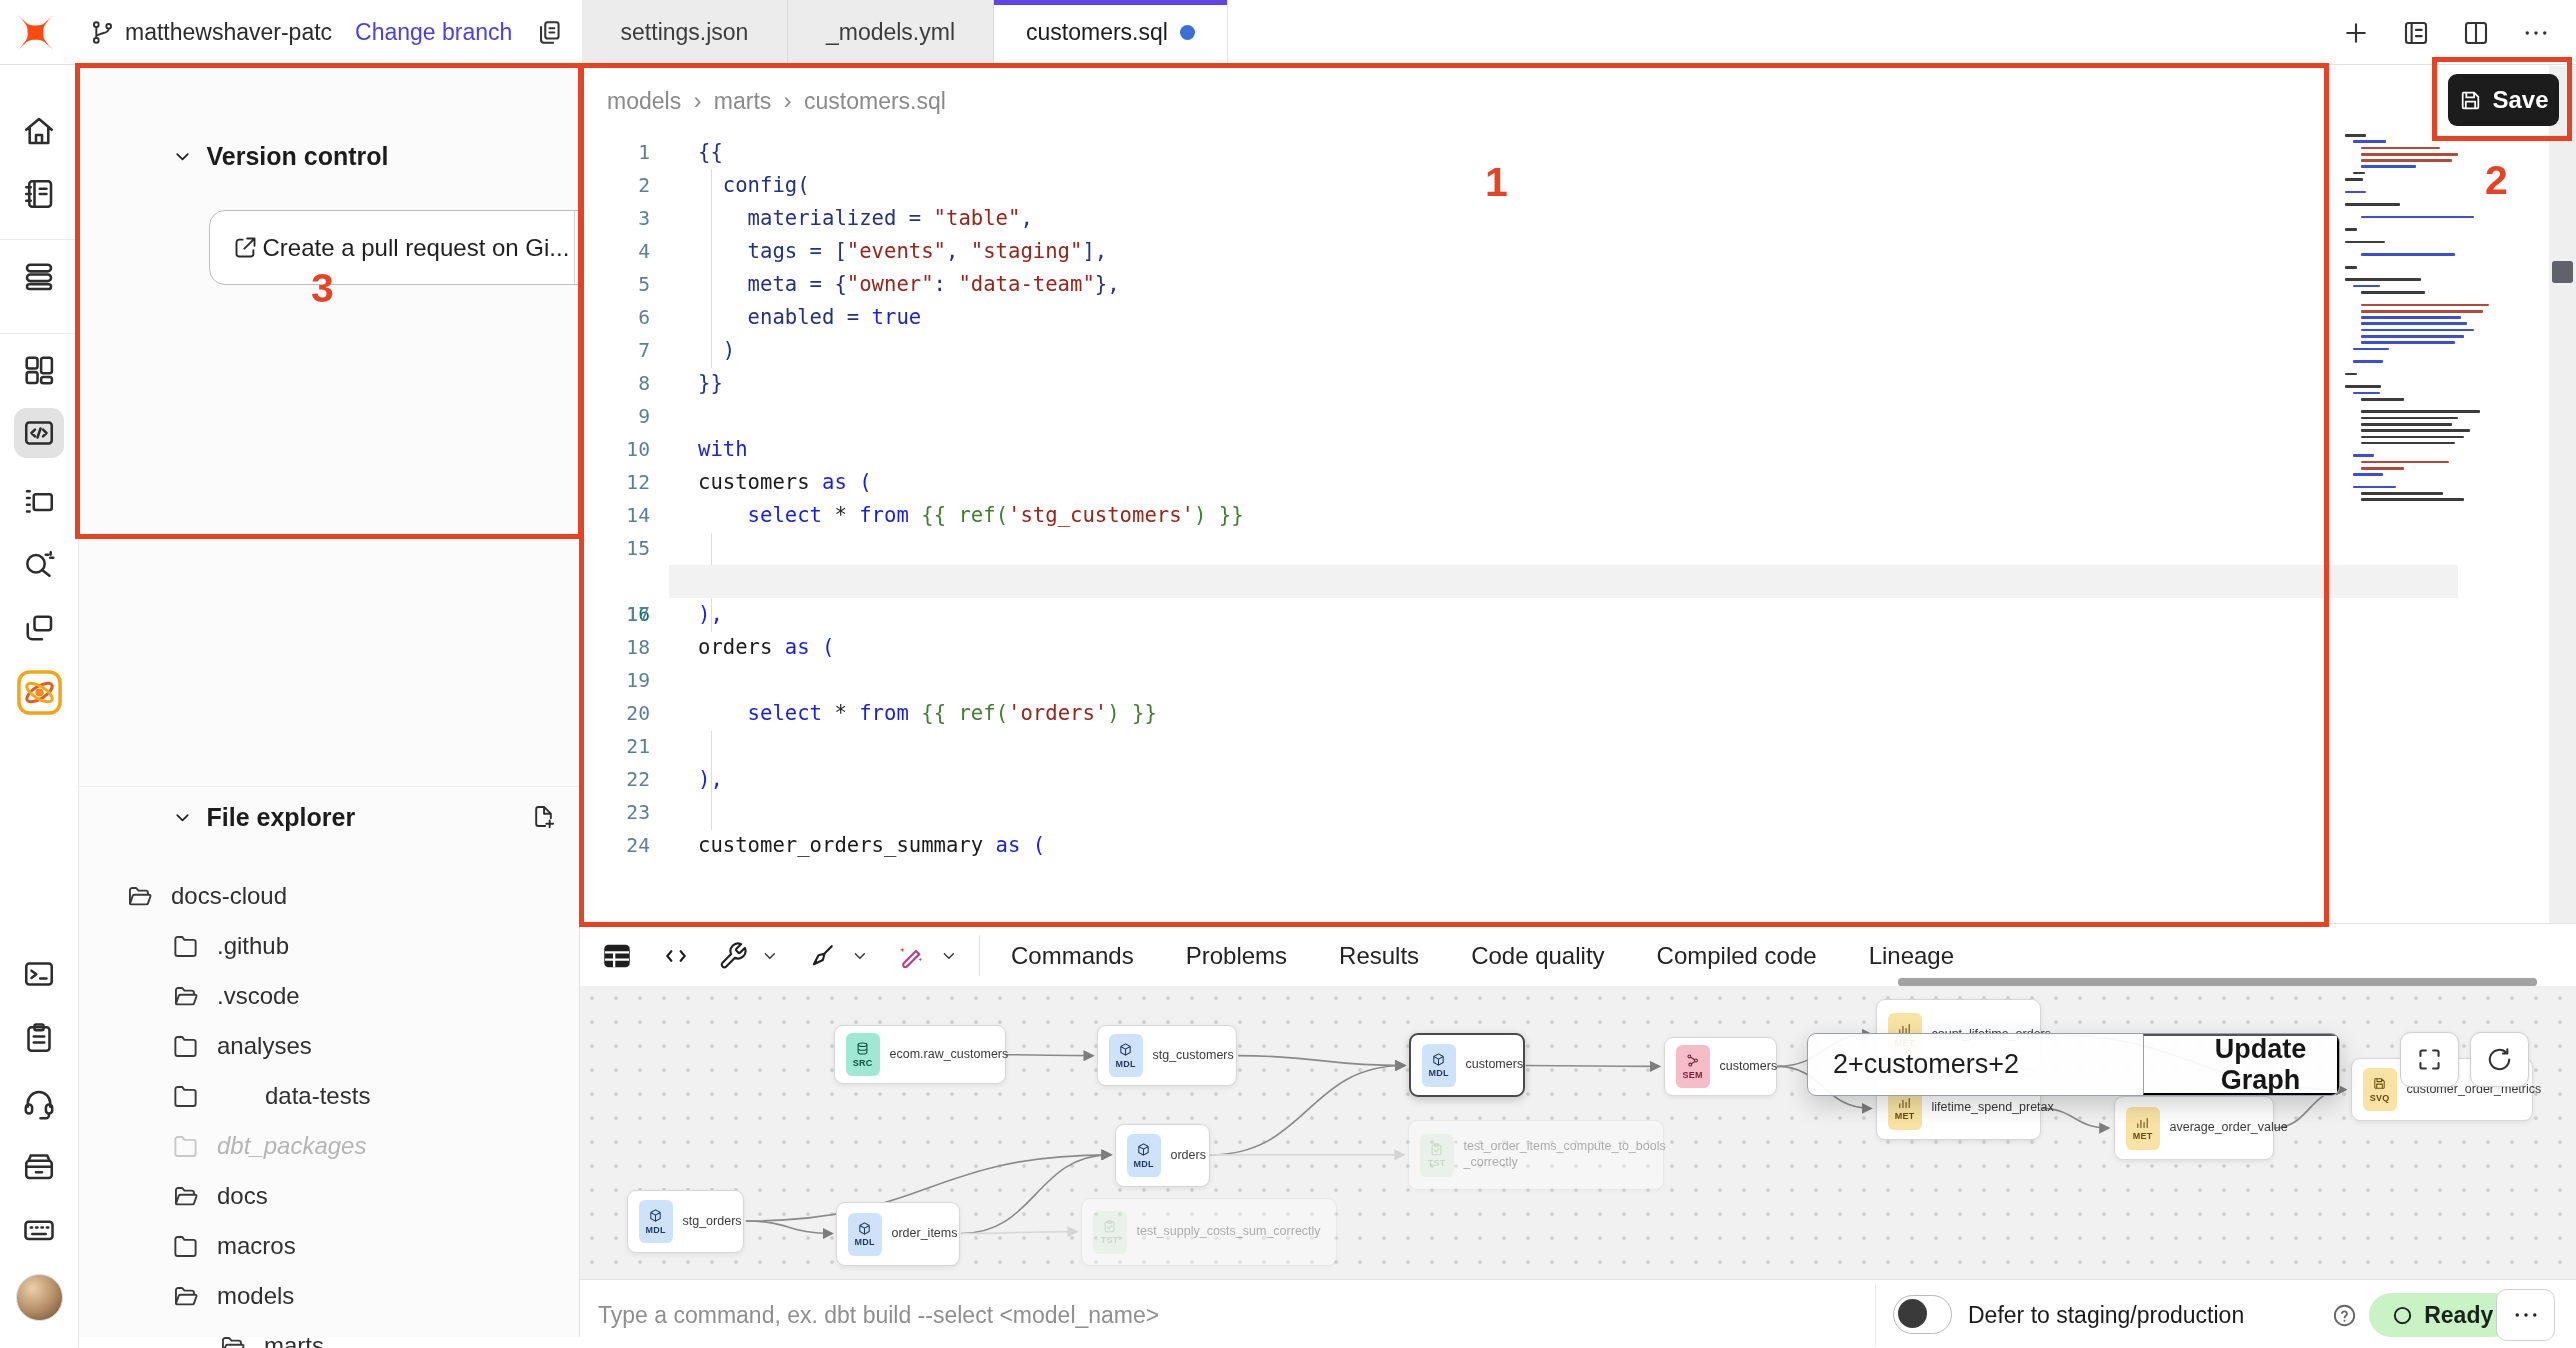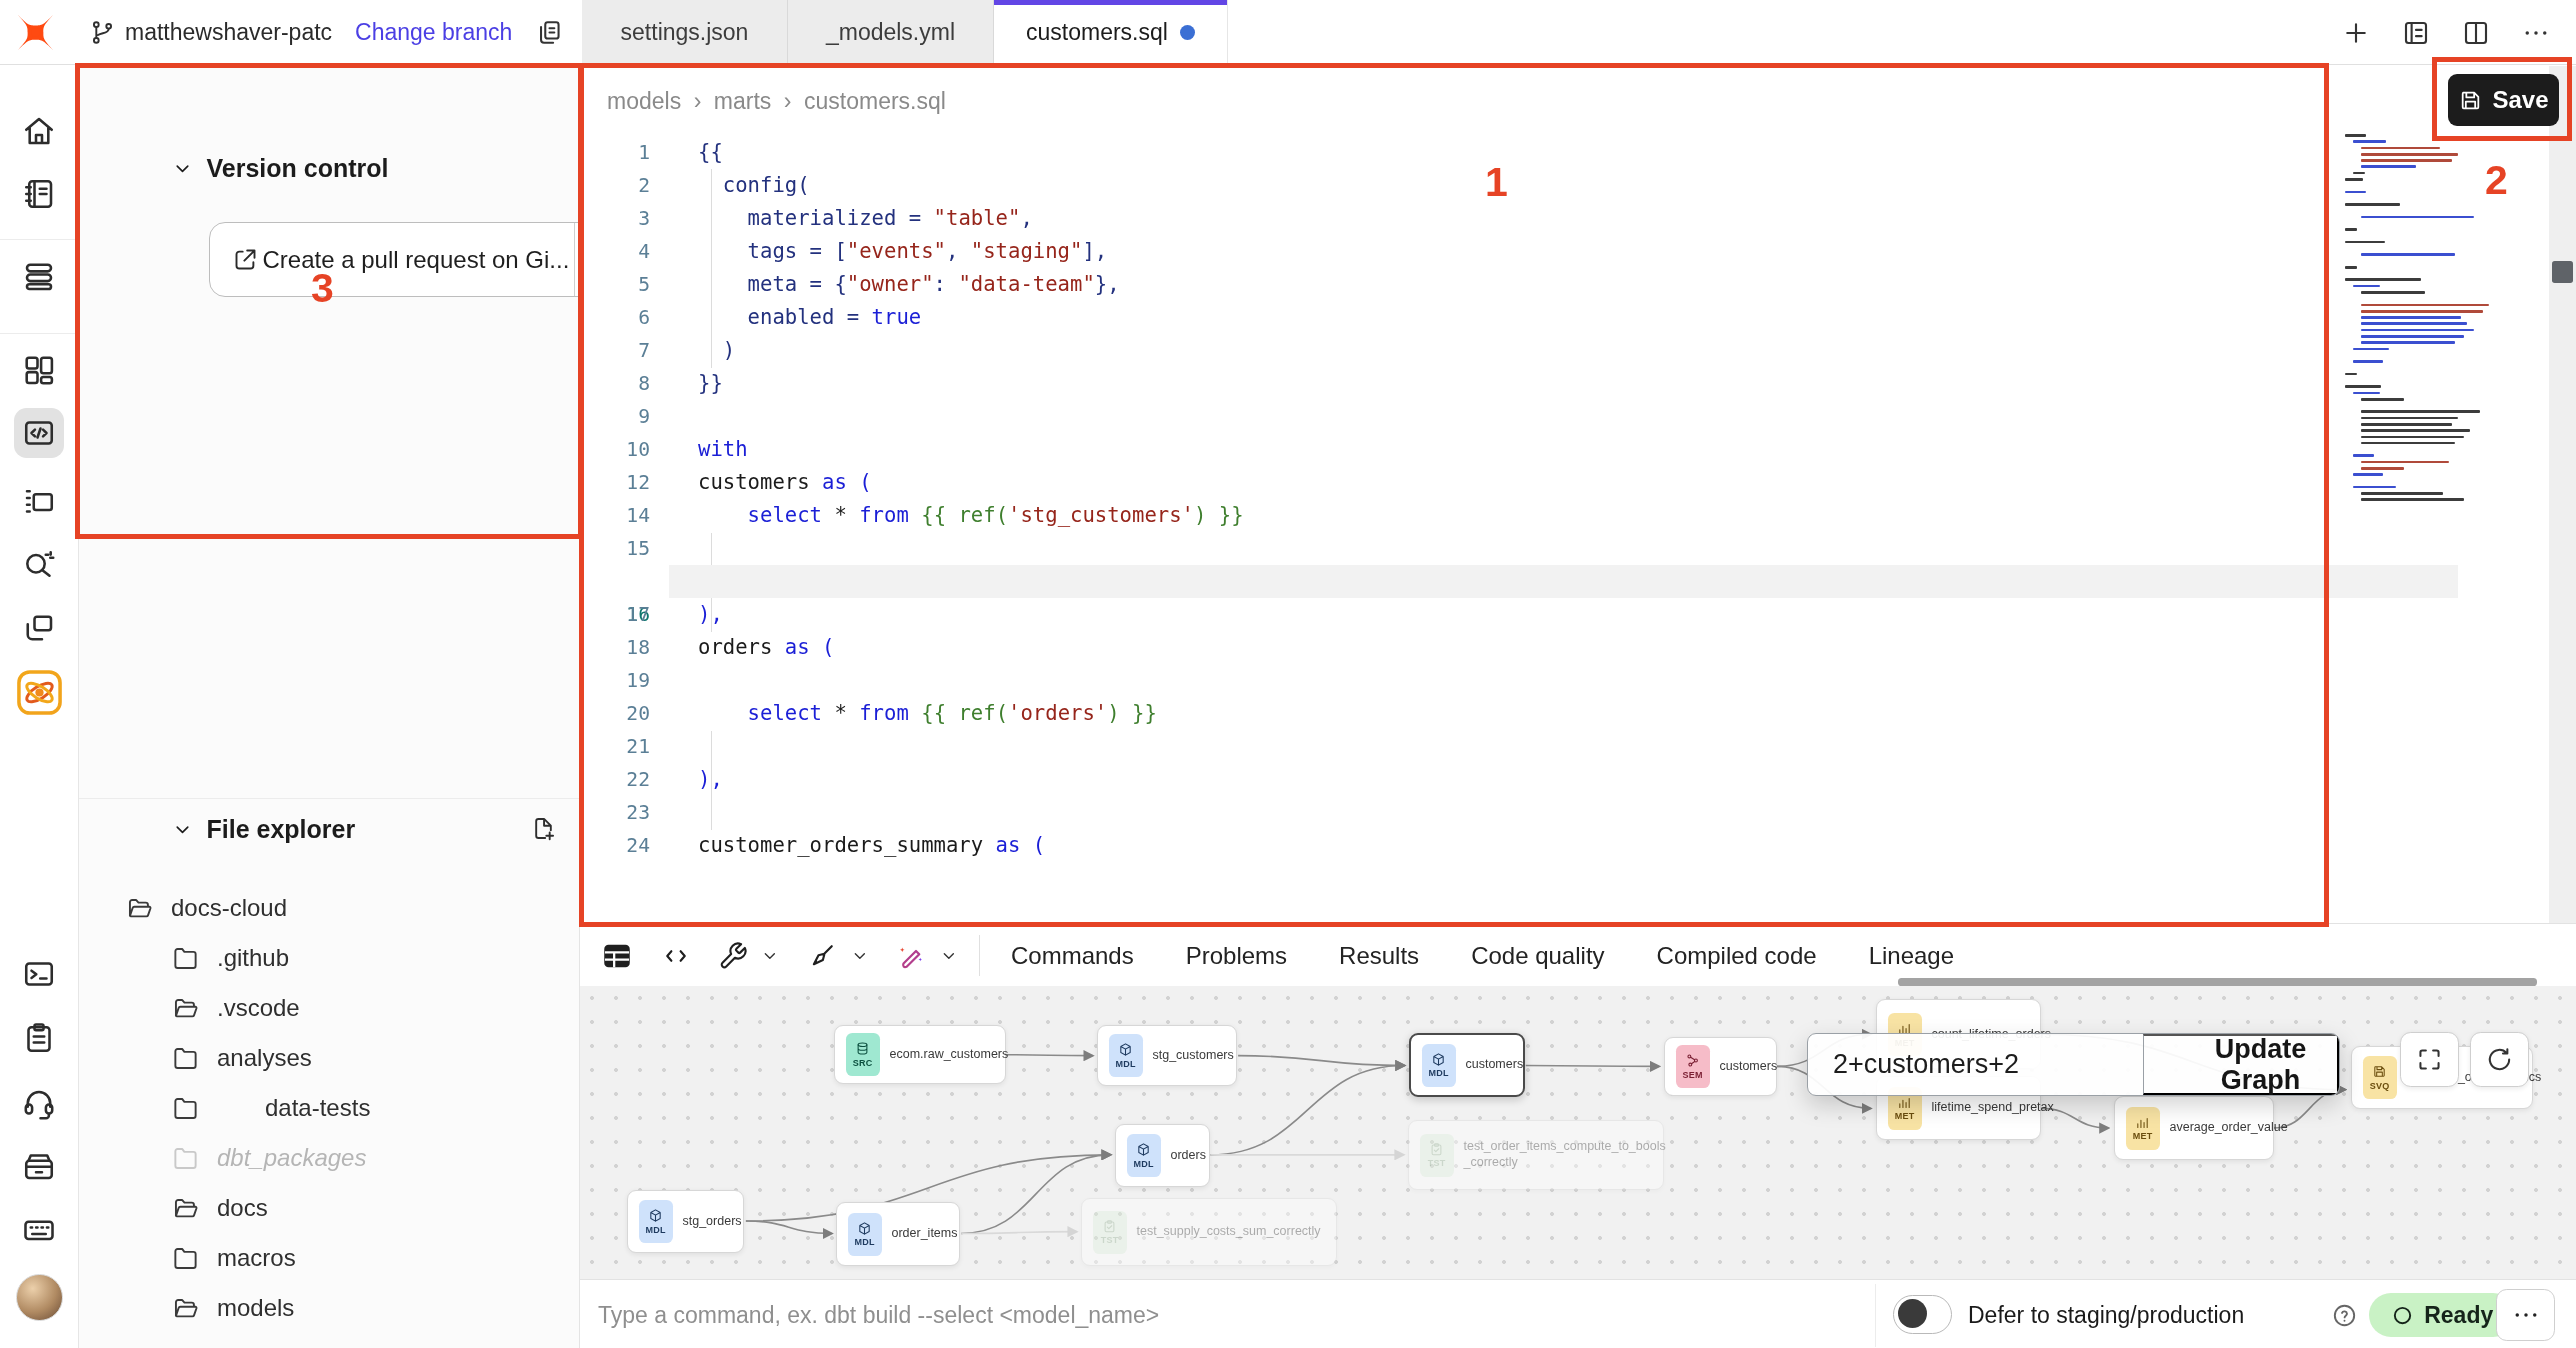--- a/index.html
+++ b/index.html
@@ -23,21 +23,21 @@
   .hicon { cursor:pointer; }
 
   
   #rail { left:0; top:65px; width:79px; height:1284px; background:#fff; border-right:0.9px solid #e6e6e6; z-index:5; }
   .rail-item { position:absolute; left:14.3px; width:50px; height:50px; display:flex; align-items:center; justify-content:center; color:#2d2d2d; border-radius:12.5px; cursor:pointer; }
   .rail-item.active { background:#e2e2e2; }
   .rail-div { position:absolute; left:0; width:79px; height:0.9px; background:#ececec; }
   #avatar { border-radius:50%; width:47px; height:47px; background:radial-gradient(circle at 35% 30%, #ecd0ab, #b08a62 55%, #6e4f38 95%); border:0.9px solid #d8d8d8; }
 
   
-  #left-panel { left:79px; top:65px; width:501px; height:1284px; background:#fbfbfb; border-right:0.9px solid #e4e4e4; }
+  #left-panel { left:79px; top:53px; width:501px; height:1284px; background:#fbfbfb; border-right:0.9px solid #e4e4e4; }
   .panel-header { display:flex; align-items:center; color:#1c1c1c; }
   .panel-title { font-size:25px; font-weight:700; margin-left:12.5px; }
   #vc-header { position:absolute; left:92px; top:89px; }
   #vc-button { position:absolute; left:130px; top:157px; width:429px; height:75px; background:#fff; border:1.8px solid #bdbdbd; border-radius:16px; display:flex; align-items:center; cursor:pointer; }
   #vc-button-label { font-size:24px; color:#1f1f1f; margin-left:4px; white-space:nowrap; }
   #vc-button .seg { margin-left:auto; width:63px; height:100%; border-left:1.8px solid #cfcfcf; display:flex; align-items:center; justify-content:center; color:#333; }
   #vc-button .linkicon { margin-left:21.5px; color:#2a2a2a; }
   #fe-header { position:absolute; left:92px; top:750px; width:465px; }
   #fe-icons { position:absolute; right:19.7px; top:0; display:flex; gap:32px; color:#2e2e2e; }
   #fe-divider { position:absolute; left:0; top:733px; width:501px; height:0.9px; background:#ececec; }
@@ -741,21 +741,21 @@
         <span class="chip" style="background:#f8e3a4;color:#6b4e0e">
           <span class="cglyph">
             <svg viewBox="0 0 24 24" fill="none" stroke="currentColor" stroke-width="1.7" stroke-linecap="round" stroke-linejoin="round">
               <path d="M4.5 20V14 M9.5 20V8.5 M14.5 20v-8 M19.5 20V5.5"></path>
             </svg>
           </span>
           <span class="clabel">MET</span>
         </span>
         <span class="nlabel">average_order_value</span>
       </div>
-      <div class="lnode" style="left: 1771px; top: 60px; width: 182px; height: 63px;">
+      <div class="lnode" style="left: 1771px; top: 72px; width: 182px; height: 63px;">
         <span class="chip" style="background:#f8e3a4;color:#6b4e0e">
           <span class="cglyph">
             <svg viewBox="0 0 24 24" fill="none" stroke="currentColor" stroke-width="1.7" stroke-linecap="round" stroke-linejoin="round">
               <path d="M5 4.5h10.5L19.5 8.5v10a1 1 0 0 1-1 1h-13a1 1 0 0 1-1-1v-13a1 1 0 0 1 1-1z M8 4.5V9h7.5V4.5 M7.5 19.5v-6.5h9v6.5"></path>
             </svg>
           </span>
           <span class="clabel">SVQ</span>
         </span>
         <span class="nlabel">customer_order_metrics</span>
       </div>

